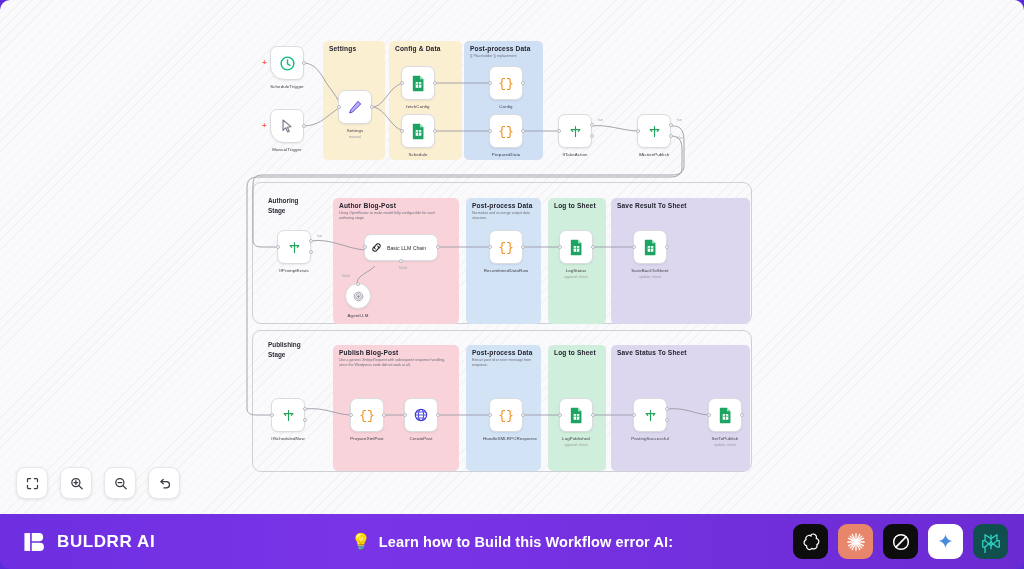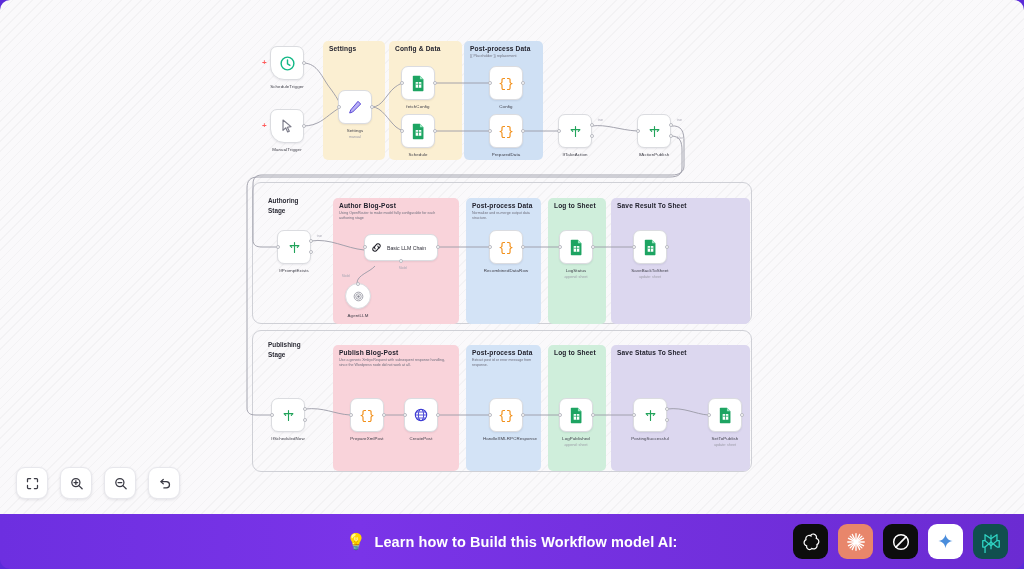--- a/index.html
+++ b/index.html
@@ -484,24 +484,31 @@
         <svg width="15" height="15" viewBox="0 0 24 24">
           <path d="M7 9H15a5 5 0 0 1 0 10h-4" fill="none" stroke="#3a3a44" stroke-width="2" stroke-linecap="round"></path>
           <path d="M10 5.5L6 9l4 3.5" fill="none" stroke="#3a3a44" stroke-width="2" stroke-linecap="round" stroke-linejoin="round"></path>
         </svg>
       </div>
     </div>
 
   </div>
 
   <div id="footer">
+    <div id="brand">
+      <svg width="26" height="26" viewBox="0 0 32 32">
+        <rect x="3" y="5" width="7" height="22" fill="#ffffff"></rect>
+        <path d="M12 5h9a5 5 0 0 1 0 10h-9zM12 17h10a5 5 0 0 1 0 10H12z" fill="#ffffff"></path>
+      </svg>
+      <span id="brand-name">BULDRR AI</span>
+    </div>
 
     <div id="cta">
       <span style="font-size:16px;">💡</span>
-      <span id="cta-text">Learn how to Build this Workflow model AI:</span>
+      <span id="cta-text">Learn how to Build this Workflow error AI:</span>
     </div>
 
     <div id="ai-icons">
       <div class="ai-icon" style="background:#0d0d0d;">
         <svg width="22" height="22" viewBox="0 0 24 24">
           <path d="M12 4.2c1.9-1.6 4.6-1 5.6 1 .5 1 .5 2 .2 2.9 2 .5 3.2 2.5 2.6 4.5-.3 1-1 1.8-1.9 2.3.6 2-.6 4-2.6 4.5-1 .3-2 .1-2.9-.4-1.3 1.6-3.8 1.6-5.1 0-.6-.8-.9-1.8-.7-2.8-2-.5-3.2-2.5-2.6-4.5.3-1 1-1.8 1.9-2.3-.6-2 .6-4 2.6-4.5 1-.3 2-.1 2.9.4z" fill="none" stroke="#ffffff" stroke-width="1.35"></path>
         </svg>
       </div>
       <div class="ai-icon" style="background:#e8866b;">
         <svg width="22" height="22" viewBox="0 0 24 24">

